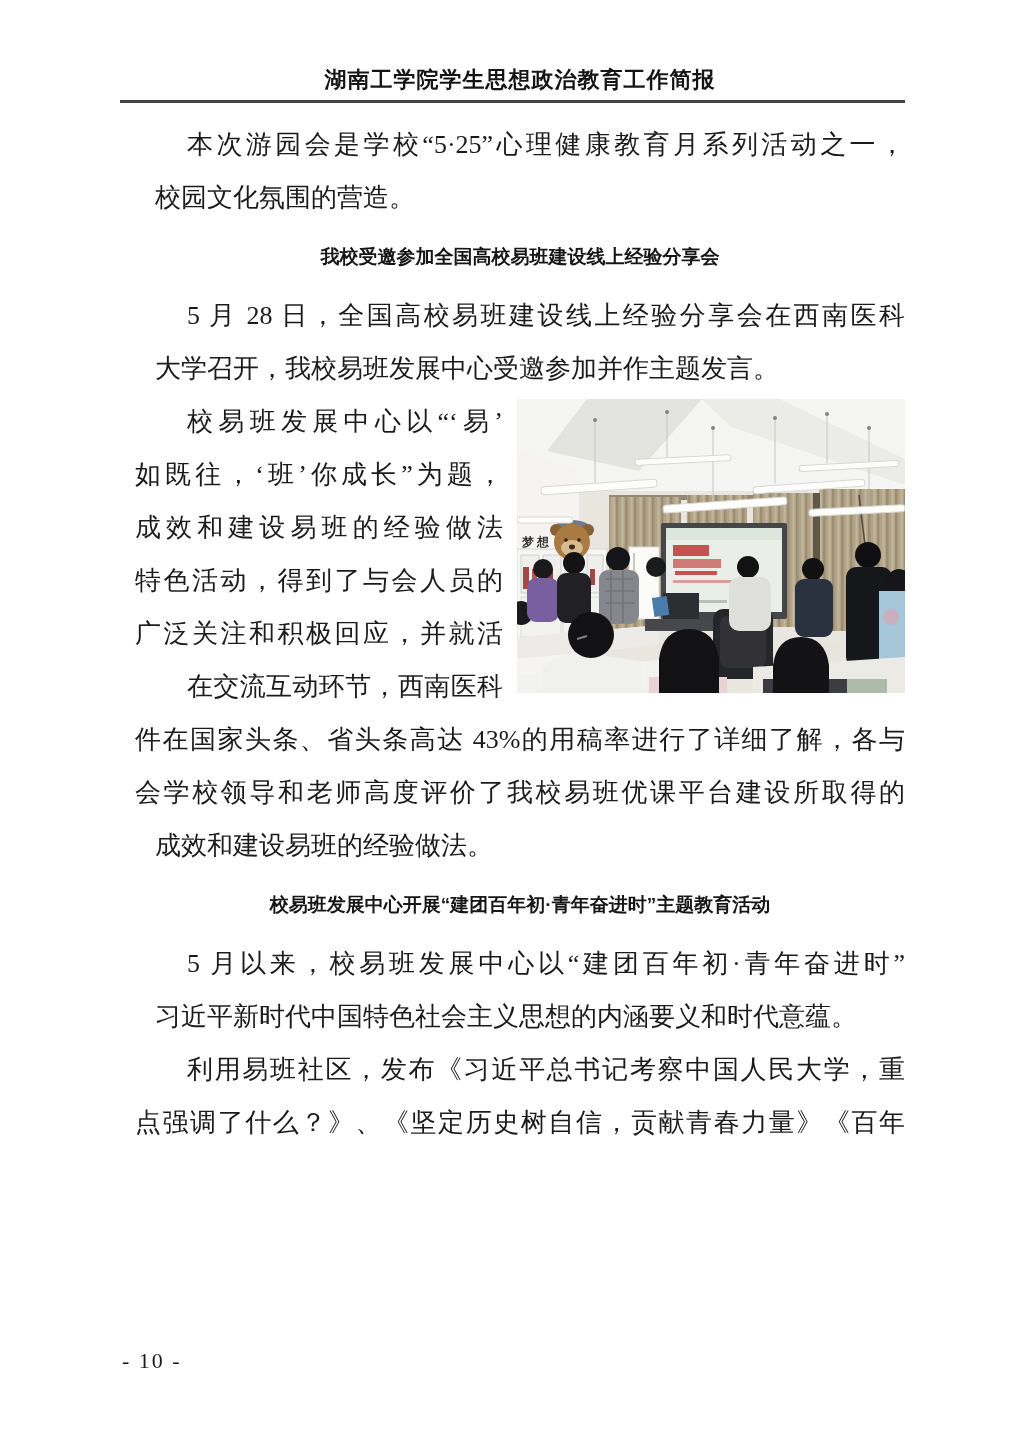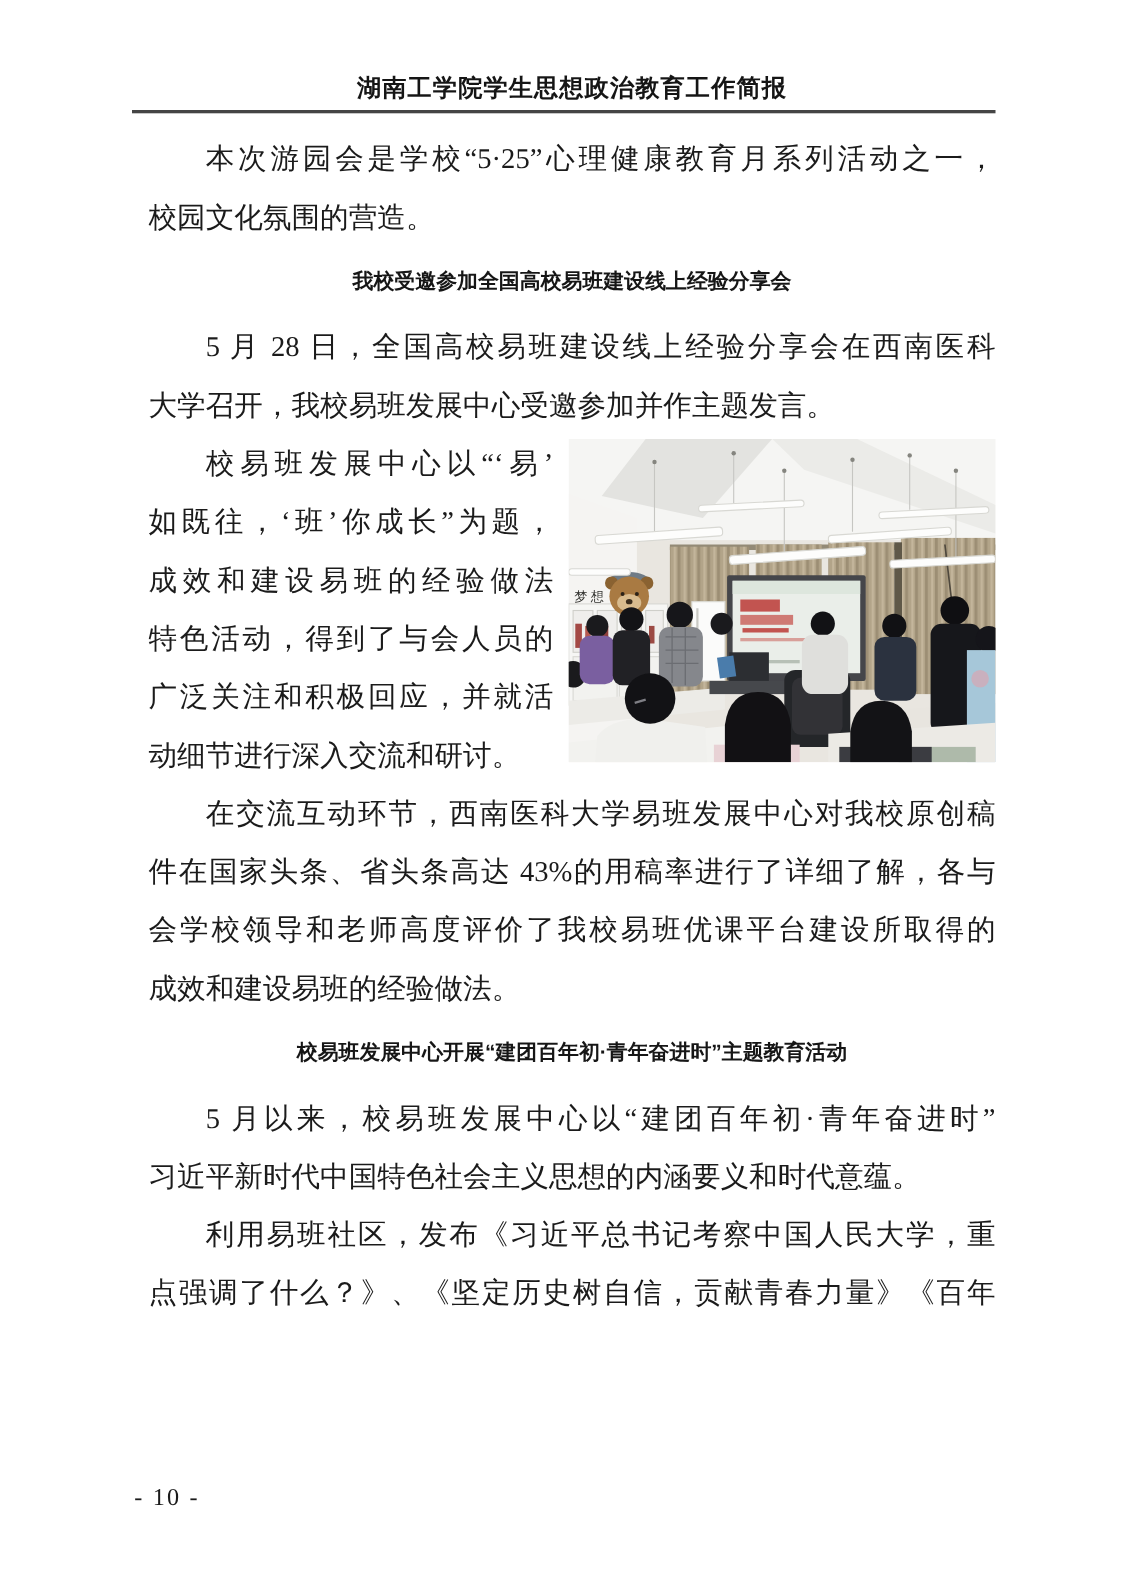--- a/index.html
+++ b/index.html
@@ -33,38 +33,39 @@
   main { display: block; margin-top: 15px; }
   .line {
     font-size: 26px;
     line-height: 53px;
     height: 53px;
     text-align: justify;
     text-justify: inter-character;
     overflow: hidden;
   }
   .fill { text-align-last: justify; }
-  .end  { text-align-last: left; }
+  .end  { text-align-last: left; margin-left: 20px; }
   .indent { padding-left: 52px; }
   .section-heading {
     font-family: "Liberation Sans", "DejaVu Sans", sans-serif;
     font-weight: 700;
     font-size: 19px;
     line-height: 53px;
     height: 53px;
     text-align: center;
     margin: 6px 0;
     color: #161616;
   }
   .photo {
     float: right;
     width: 388px;
     height: 294px;
     margin: 4px 0 10px 14px;
     padding: 0;
+    font-weight: bold;
   }
   .photo svg { display: block; }
   .page-number {
     position: absolute;
     left: 122px;
     bottom: 74px;
     font-size: 22px;
     letter-spacing: 2px;
     color: #1b1b1b;
   }
@@ -225,21 +226,20 @@
           <path d="M256,294 L256,266 Q260,238 284,238 Q308,238 312,266 L312,294 Z" fill="#131316"></path>
         </g>
       </svg>
     </figure>
 
     <div class="line fill indent">校易班发展中心以“‘易’</div>
     <div class="line fill">如既往，‘班’你成长”为题，</div>
     <div class="line fill">成效和建设易班的经验做法</div>
     <div class="line fill">特色活动，得到了与会人员的</div>
     <div class="line fill">广泛关注和积极回应，并就活</div>
-    <div class="line end">动细节进行深入交流和研讨。</div>
 
     <div class="line fill indent">在交流互动环节，西南医科大学易班发展中心对我校原创稿</div>
     <div class="line fill">件在国家头条、省头条高达 43%的用稿率进行了详细了解，各与</div>
     <div class="line fill">会学校领导和老师高度评价了我校易班优课平台建设所取得的</div>
     <div class="line end">成效和建设易班的经验做法。</div>
 
     <div class="section-heading">校易班发展中心开展“建团百年初·青年奋进时”主题教育活动</div>
 
     <div class="line fill indent">5 月以来，校易班发展中心以“建团百年初·青年奋进时”</div>
     <div class="line end">习近平新时代中国特色社会主义思想的内涵要义和时代意蕴。</div>

